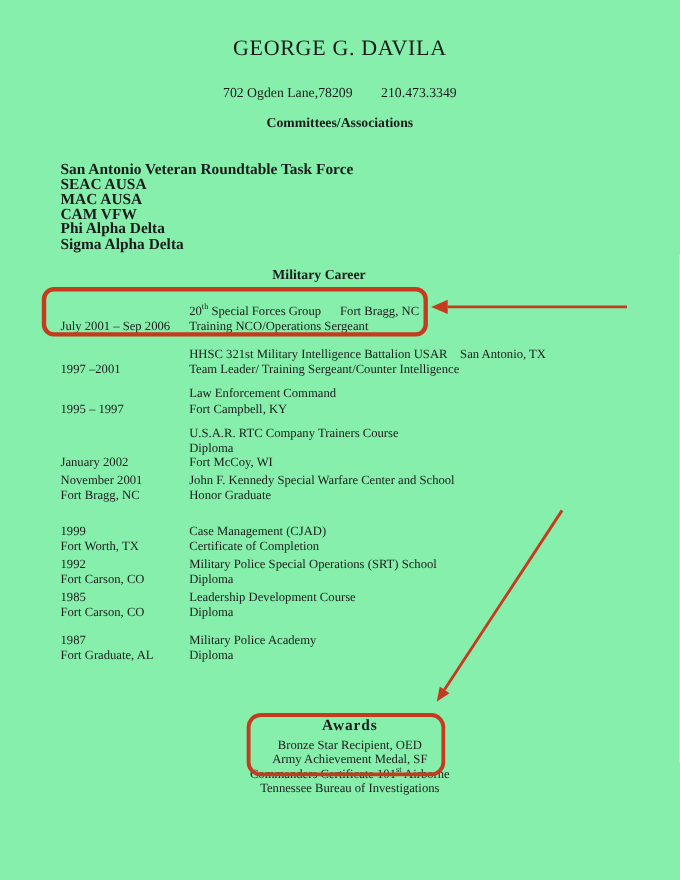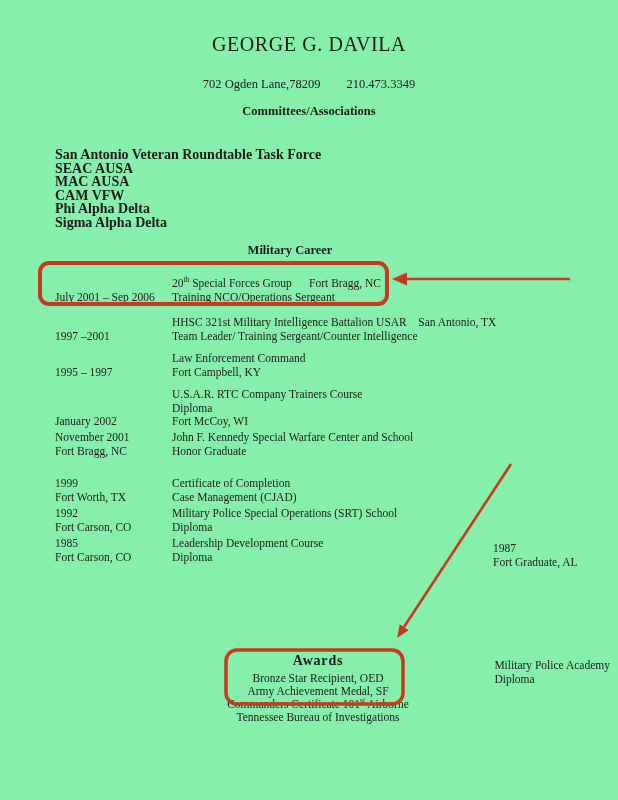--- a/index.html
+++ b/index.html
@@ -101,31 +101,31 @@
       <div class="career-row" style="top: 388px;">
         <div class="col-date"><div>January 2002</div></div>
         <div class="col-desc"><div>U.S.A.R. RTC Company Trainers Course</div><div>Diploma</div><div>Fort McCoy, WI</div></div>
       </div>
       <div class="career-row" style="top: 431px;">
         <div class="col-date"><div>November 2001</div><div>Fort Bragg, NC</div></div>
         <div class="col-desc"><div>John F. Kennedy Special Warfare Center and School</div><div>Honor Graduate</div></div>
       </div>
       <div class="career-row" style="top: 477px;">
         <div class="col-date"><div>1999</div><div>Fort Worth, TX</div></div>
-        <div class="col-desc"><div>Certificate of Completion</div><div>Case Management (CJAD)</div></div>
+        <div class="col-desc"><div>Case Management (CJAD)</div><div>Certificate of Completion</div></div>
       </div>
       <div class="career-row" style="top: 507px;">
         <div class="col-date"><div>1992</div><div>Fort Carson, CO</div></div>
         <div class="col-desc"><div>Military Police Special Operations (SRT) School</div><div>Diploma</div></div>
       </div>
       <div class="career-row" style="top: 537px;">
         <div class="col-date"><div>1985</div><div>Fort Carson, CO</div></div>
         <div class="col-desc"><div>Leadership Development Course</div><div>Diploma</div></div>
       </div>
-      <div class="career-row" style="top: 542px; flex-direction: column;">
+      <div class="career-row" style="top: 576px;">
         <div class="col-date"><div>1987</div><div>Fort Graduate, AL</div></div>
         <div class="col-desc"><div>Military Police Academy</div><div>Diploma</div></div>
       </div>
     </div>
 
   <div class="heading awards-heading">Awards</div>
 
   <div class="awards" id="awards-list"><div>Bronze Star Recipient, OED</div><div>Army Achievement Medal, SF</div><div>Commanders Certificate 101<sup>st</sup> Airborne</div><div>Tennessee Bureau of Investigations</div></div>
 
   <svg class="overlay" width="618" height="800" viewBox="0 0 618 800">

